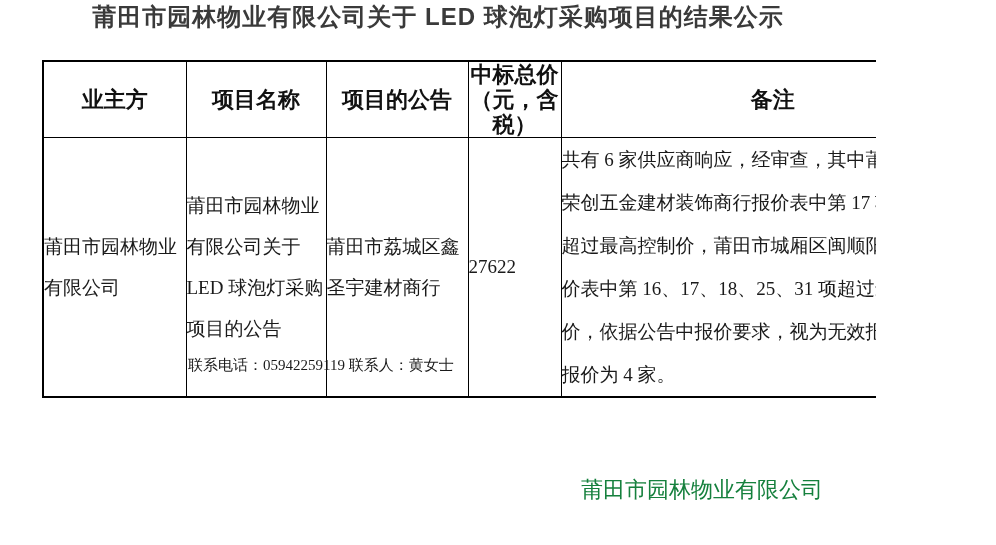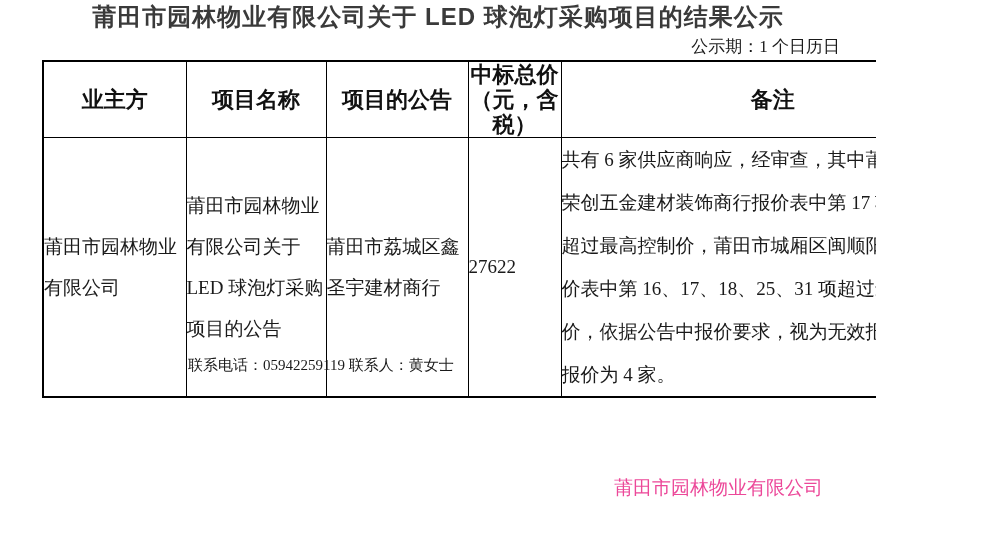--- a/index.html
+++ b/index.html
@@ -78,39 +78,38 @@
     color: #1a1a1a;
     text-align: right;
   }
   .contact-row { height: 41px; line-height: 41px; }
   .contact-col-left { display: inline-block; width: 300px; }
   .contact-col-right { display: inline-block; }
   .sig-company {
     position: absolute;
     top: 475px;
     right: 53px;
-    font-size: 19px;
-    color: #ec4899;
+    font-size: 22px;
+    color: #15803d;
   }
   .sig-date {
     position: absolute;
     top: 514px;
     right: 59px;
     font-size: 19px;
     color: #1a1a1a;
   }
 </style>
 </head>
 <body>
 
 <div class="page">
 
   <h1 class="doc-title">莆田市园林物业有限公司关于 LED 球泡灯采购项目的结果公示</h1>
 
-  <div class="period">公示期：1 个日历日</div>
 
   <table class="result-table">
     <colgroup>
       <col style="width:143px">
       <col style="width:140px">
       <col style="width:142px">
       <col style="width:93px">
       <col>
     </colgroup>
     <thead>

